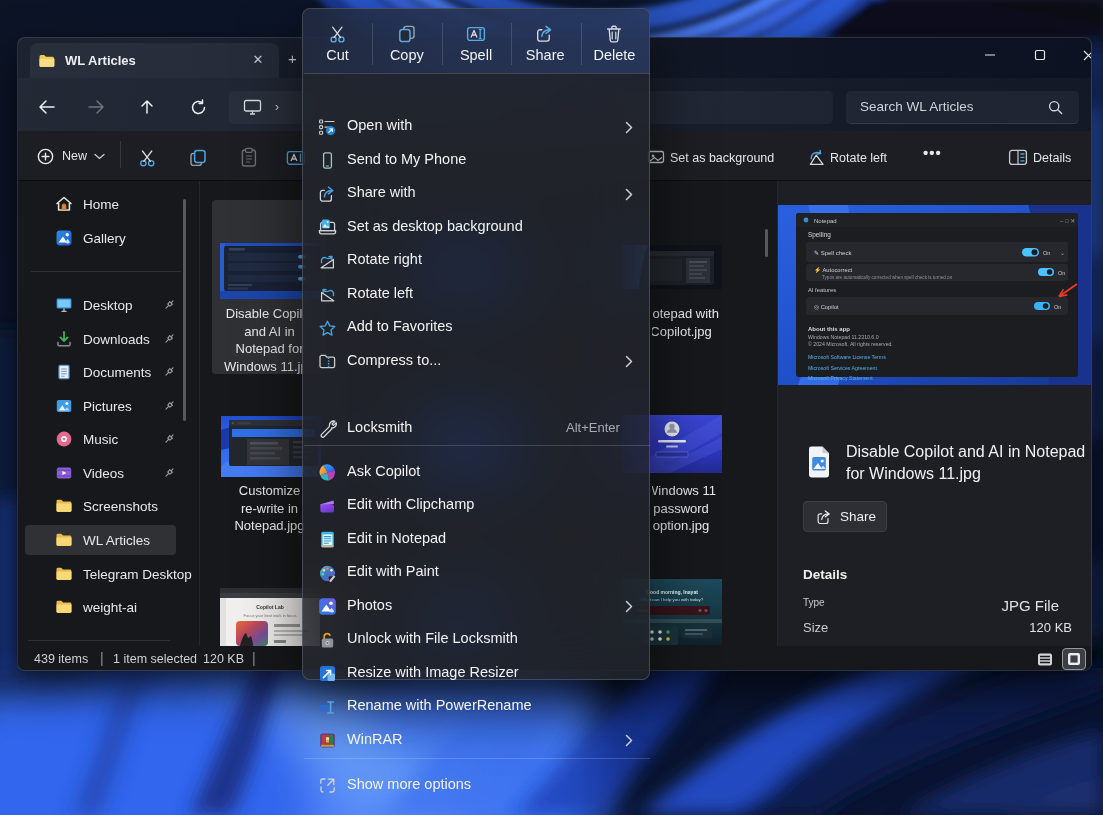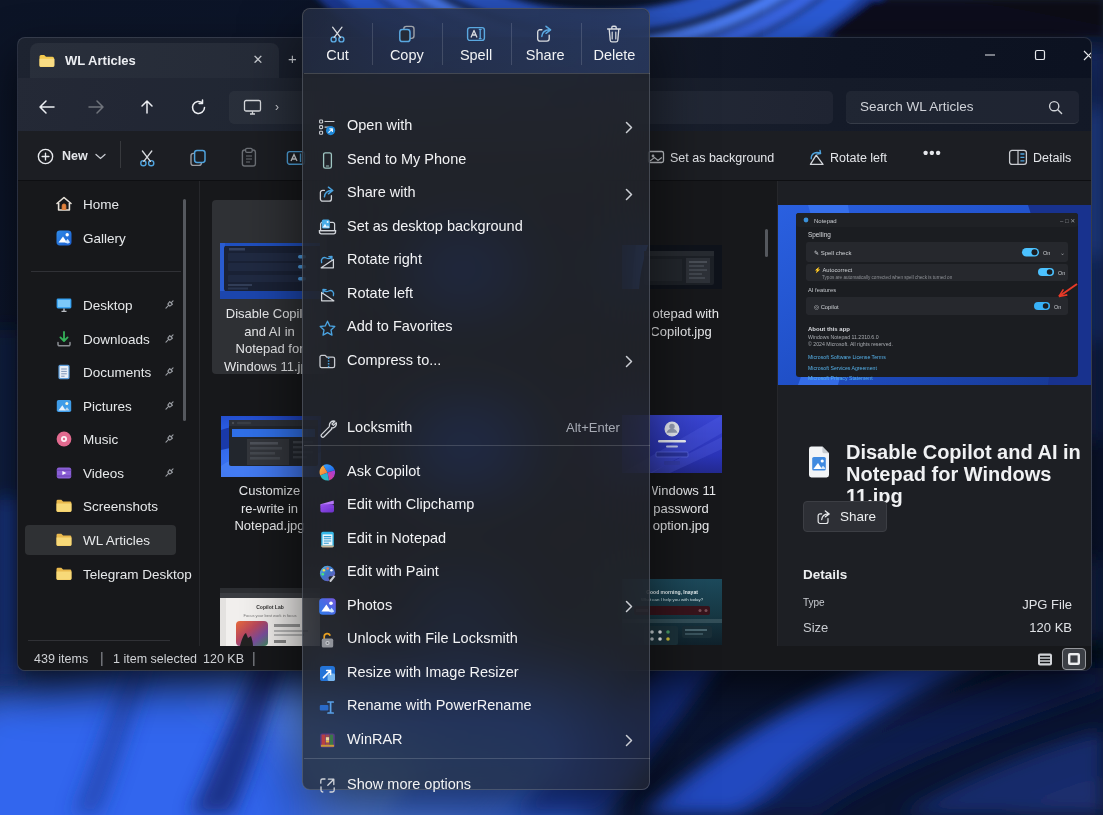--- a/index.html
+++ b/index.html
@@ -37,21 +37,21 @@
 .sitem .sic{margin-left:30px;width:18px;height:18px;flex:none}
 .pin{position:absolute;color:#9a9da3}
 #files{position:absolute;left:181px;top:0;width:578px;height:100%;border-left:1px solid #26272b}
 #details{position:absolute;left:759px;top:0;width:316px;height:100%;border-left:1px solid #26272b;background:#1d1f24}
 
 #status{position:absolute;left:0;top:608px;width:100%;height:26px;background:#17181b;color:#cfd1d5;font-size:12.5px}
 
 .cell{position:absolute;text-align:center;color:#e9eaec;font-size:13px;line-height:17.5px}
 .thumb{position:absolute;overflow:hidden}
 
-#menu{position:absolute;left:302px;top:8px;width:348px;height:782px;z-index:5;border-radius:8px;
+#menu{position:absolute;left:302px;top:8px;width:348px;height:672px;z-index:5;border-radius:8px;
   background:rgba(34,37,44,.78);border:1px solid rgba(130,135,148,.38);
   backdrop-filter:blur(34px) saturate(1.45);box-shadow:0 24px 60px rgba(0,0,0,.6)}
 .band{position:absolute;left:0;top:0;width:100%;height:64px;display:flex;background:linear-gradient(90deg,rgba(36,54,98,.32),rgba(48,76,140,.44));border-radius:8px 8px 0 0}
 .bcell{flex:1;position:relative;text-align:center}
 .bcell .blab{position:absolute;top:38px;width:100%;color:#f1f2f4;font-size:14.5px}
 .bcell .bic{position:absolute;top:15px;left:50%;margin-left:-10px}
 .bdiv{position:absolute;top:14px;width:1px;height:42px;background:rgba(255,255,255,.14)}
 .msep{position:absolute;left:1px;width:346px;height:1px;background:rgba(255,255,255,.16)}
 .mi{position:absolute;left:0;width:100%;height:33.5px}
 .mi .mic{position:absolute;left:15px;top:7px;width:19px;height:19px}
@@ -199,21 +199,21 @@
           </svg>
     </div>
   </div>
 
   <div id="cmdbar">
     <div class="cmiddle" style="left:19px">
       <svg width="17" height="17" viewBox="0 0 20 20">
             <circle cx="10" cy="10" r="8.4" fill="none" stroke="#e8eaee" stroke-width="1.6"></circle>
             <path d="M10 6 V14 M6 10 H14" stroke="#e8eaee" stroke-width="1.6" stroke-linecap="round"></path>
           </svg>
-      <span class="clabel" style="font-weight:700;margin-left:8px">New</span>
+      <span class="clabel" style="font-weight:400;margin-left:8px">New</span>
       <svg style="margin-left:7px" width="11" height="7" viewBox="0 0 11 7">
             <path d="M1 1.5 L5.5 5.5 L10 1.5" stroke="#c8cbd1" stroke-width="1.3" fill="none" stroke-linecap="round"></path>
           </svg>
     </div>
     <div style="position:absolute;left:102px;top:10px;width:1px;height:27px;background:rgba(255,255,255,.12)"></div>
 
     <svg style="position:absolute;left:120px;top:17px" width="20" height="20" viewBox="0 0 20 20">
           <circle cx="5.4" cy="15.2" r="2.6" fill="none" stroke="#4fa3dd" stroke-width="1.4"></circle>
           <circle cx="13.2" cy="15.2" r="2.6" fill="none" stroke="#4fa3dd" stroke-width="1.4"></circle>
           <path d="M4.4 3 L12.4 13.4 M13.8 3 L5.8 13.4" stroke="#d7dade" stroke-width="1.3" stroke-linecap="round"></path>
@@ -406,20 +406,29 @@
             <span class="slabel">WL Articles</span>
           </div>
     <div class="sitem" style="top:378px">
             <span class="sic">
               <svg viewBox="0 0 18 18" width="18" height="18">
                 <path d="M1.5 4.2 a1.4 1.4 0 0 1 1.4-1.4 h3.4 l1.8 1.7 h6.9 a1.4 1.4 0 0 1 1.4 1.4 v7.6 a1.4 1.4 0 0 1-1.4 1.4 h-12.1 a1.4 1.4 0 0 1-1.4-1.4 Z" fill="#e9b94d"></path>
                 <path d="M1.5 6.5 h15 v6.9 a1.4 1.4 0 0 1-1.4 1.4 h-12.2 a1.4 1.4 0 0 1-1.4-1.4 Z" fill="#f7d978"></path>
               </svg>
             </span>
             <span class="slabel">Telegram Desktop</span>
+          </div>
+    <div class="sitem" style="top:411px">
+            <span class="sic">
+              <svg viewBox="0 0 18 18" width="18" height="18">
+                <path d="M1.5 4.2 a1.4 1.4 0 0 1 1.4-1.4 h3.4 l1.8 1.7 h6.9 a1.4 1.4 0 0 1 1.4 1.4 v7.6 a1.4 1.4 0 0 1-1.4 1.4 h-12.1 a1.4 1.4 0 0 1-1.4-1.4 Z" fill="#e9b94d"></path>
+                <path d="M1.5 6.5 h15 v6.9 a1.4 1.4 0 0 1-1.4 1.4 h-12.2 a1.4 1.4 0 0 1-1.4-1.4 Z" fill="#f7d978"></path>
+              </svg>
+            </span>
+            <span class="slabel">weight-ai</span>
           </div>
     <div style="position:absolute;left:13px;top:90px;width:150px;height:1px;background:#303136"></div>
     <div style="position:absolute;left:10px;top:459px;width:142px;height:1px;background:#303136"></div>
     <div style="position:absolute;left:165px;top:18px;width:3px;height:222px;background:#55585e;border-radius:2px"></div>
     </div>
     <div id="files">
     <div style="position:absolute;left:12px;top:19px;width:115px;height:174px;background:#2f3135;border-radius:4px"></div>
     <div class="thumb" style="left:20px;top:62px;width:100px;height:56px;background:#141e36">
 <svg width="100" height="56" viewBox="0 0 100 56">
               <rect width="100" height="56" fill="#131c33"></rect>
@@ -621,31 +630,31 @@
     </svg>
   </div>
   <svg style="position:absolute;left:29px;top:265px" width="24" height="32" viewBox="0 0 24 32">
   <path d="M2 3 a2.4 2.4 0 0 1 2.4-2.4 h11 L22 7.2 V29 a2.4 2.4 0 0 1-2.4 2.4 H4.4 A2.4 2.4 0 0 1 2 29 Z" fill="#f2f4f6"></path>
   <path d="M15.4.6 L22 7.2 h-5.2 a1.4 1.4 0 0 1-1.4-1.4 Z" fill="#c8cdd2"></path>
   <rect x="5.2" y="11" width="13.6" height="13.6" rx="1.6" fill="#3f8ae0"></rect>
   <circle cx="15.2" cy="15" r="1.6" fill="#fff"></circle>
             <path d="M6.4 23 L11 17 L15 23 Z" fill="#fff"></path>
             <path d="M13.4 23 L16 19.8 L18.6 22.6 a1.6 1.6 0 0 1-1.4.4 Z" fill="#d8e8f8"></path>
 </svg>
-  <div style="position:absolute;left:68px;top:260px;width:240px;color:#f0f1f3;font-size:20px;font-weight:700;line-height:22px">Disable Copilot and AI in Notepad for Windows 11.jpg</div>
+  <div style="position:absolute;left:68px;top:260px;width:240px;color:#f0f1f3;font-size:16px;font-weight:400;line-height:22px">Disable Copilot and AI in Notepad for Windows 11.jpg</div>
   <div style="position:absolute;left:25px;top:320px;width:84px;height:31px;background:#2d2f35;border:1px solid #3c3e44;border-radius:4px">
     <svg style="position:absolute;left:12px;top:7px" width="17" height="17" viewBox="0 0 19 19">
               <path d="M13.4 10.6 v3.4 a2.2 2.2 0 0 1-2.2 2.2 H4.6 a2.2 2.2 0 0 1-2.2-2.2 V7.6 a2.2 2.2 0 0 1 2.2-2.2 h1.8" fill="none" stroke="#e8eaec" stroke-width="1.3" stroke-linecap="round"></path>
               <path d="M6.4 11.8 c.4-3.8 3-6.2 7.2-6.4 M10.4 2.2 l4.4 3.3 -4.4 3.3" fill="none" stroke="#e8eaec" stroke-width="1.4" stroke-linecap="round" stroke-linejoin="round"></path>
             </svg>
     <span style="position:absolute;left:36px;top:7px;color:#eceef0;font-size:13.5px">Share</span>
   </div>
   <div style="position:absolute;left:25px;top:386px;color:#eceef0;font-size:13.5px;font-weight:700">Details</div>
   <div style="position:absolute;left:25px;top:416px;color:#c9ccd1;font-size:10px">Type</div>
-  <div style="position:absolute;right:21px;top:416px;color:#dfe1e5;font-size:13px">JPG File</div>
+  <div style="position:absolute;right:34px;top:416px;color:#dfe1e5;font-size:15px">JPG File</div>
   <div style="position:absolute;left:25px;top:439px;color:#c9ccd1;font-size:13px">Size</div>
   <div style="position:absolute;right:21px;top:439px;color:#dfe1e5;font-size:13px">120 KB</div>
 </div>
   </div>
 
   <div id="status">
     <span style="position:absolute;left:16px;top:6px">439 items</span>
     <span style="position:absolute;left:82px;top:4px;color:#8a8d93;font-size:14px">|</span>
     <span style="position:absolute;left:95px;top:6px">1 item selected</span>
     <span style="position:absolute;left:185px;top:6px">120 KB</span>

